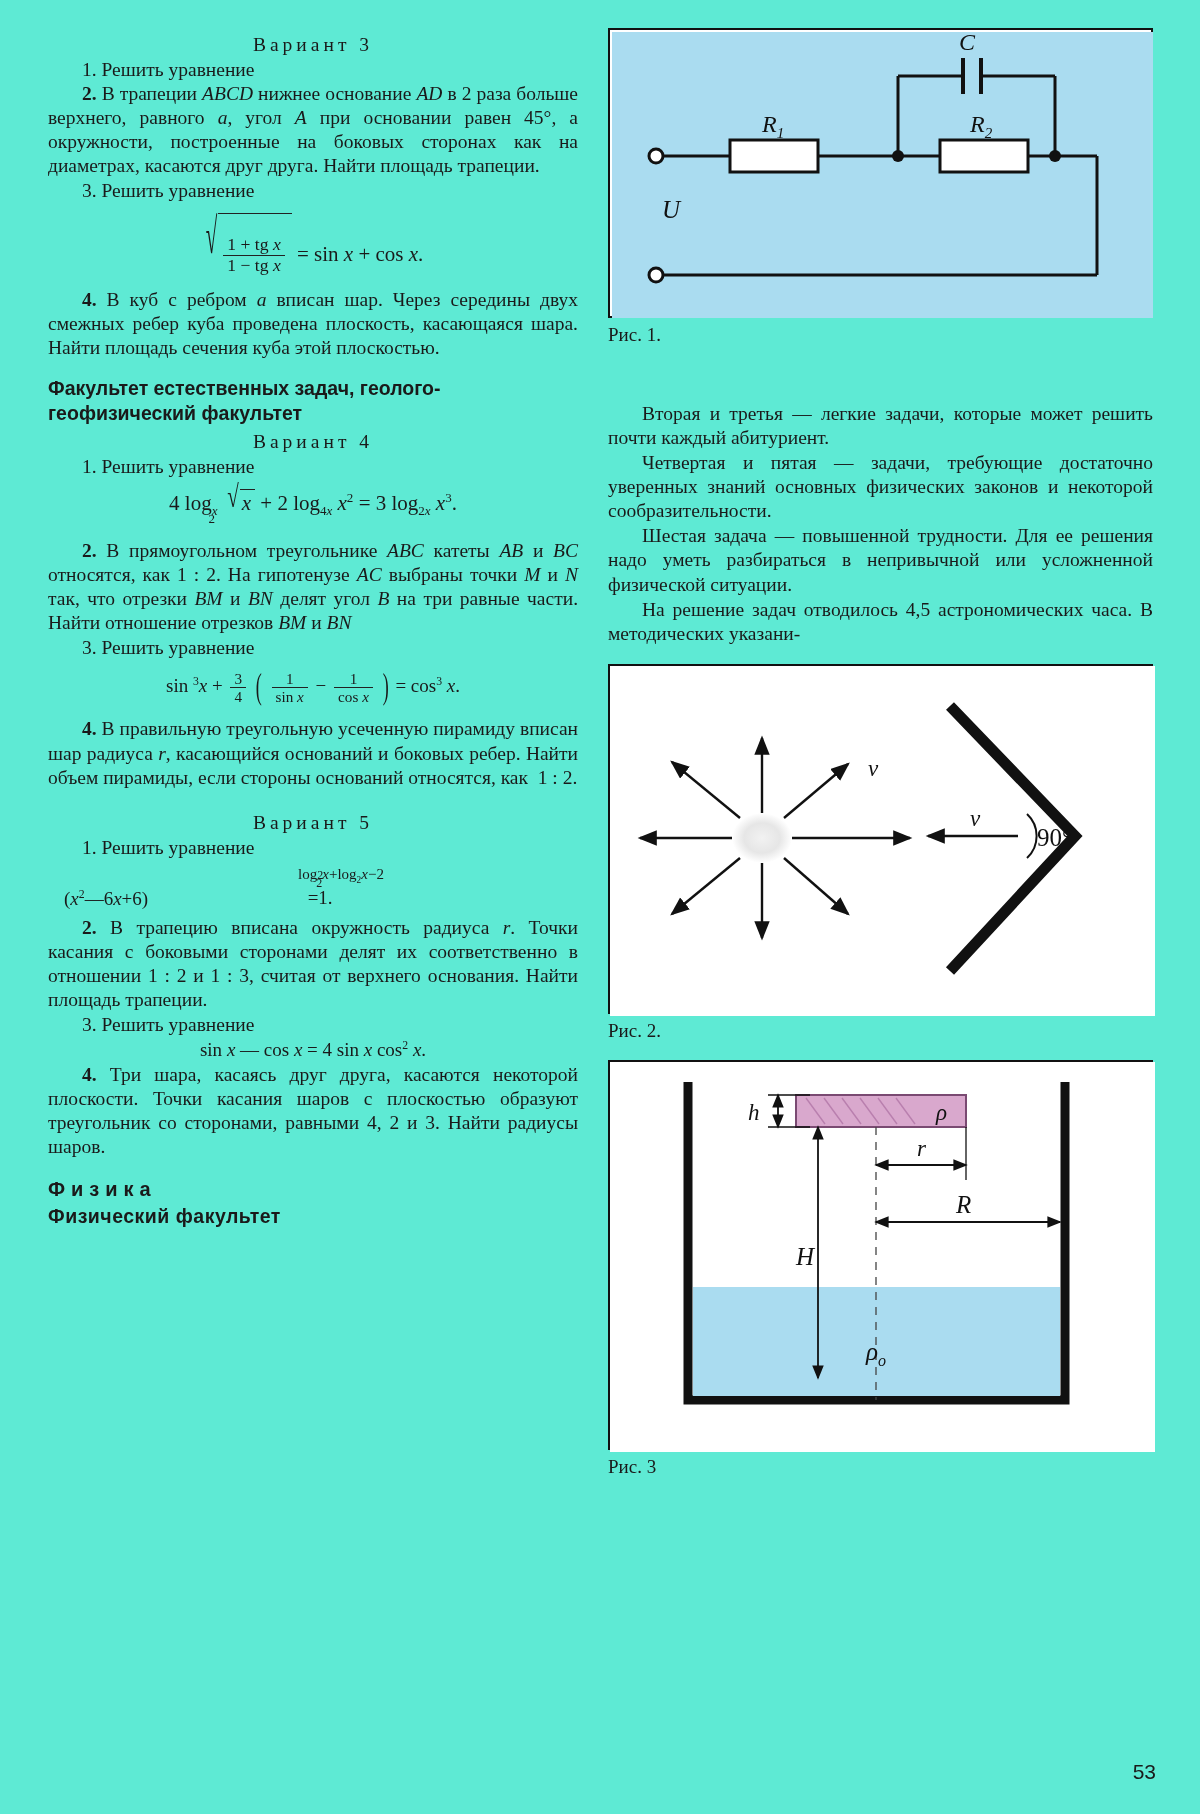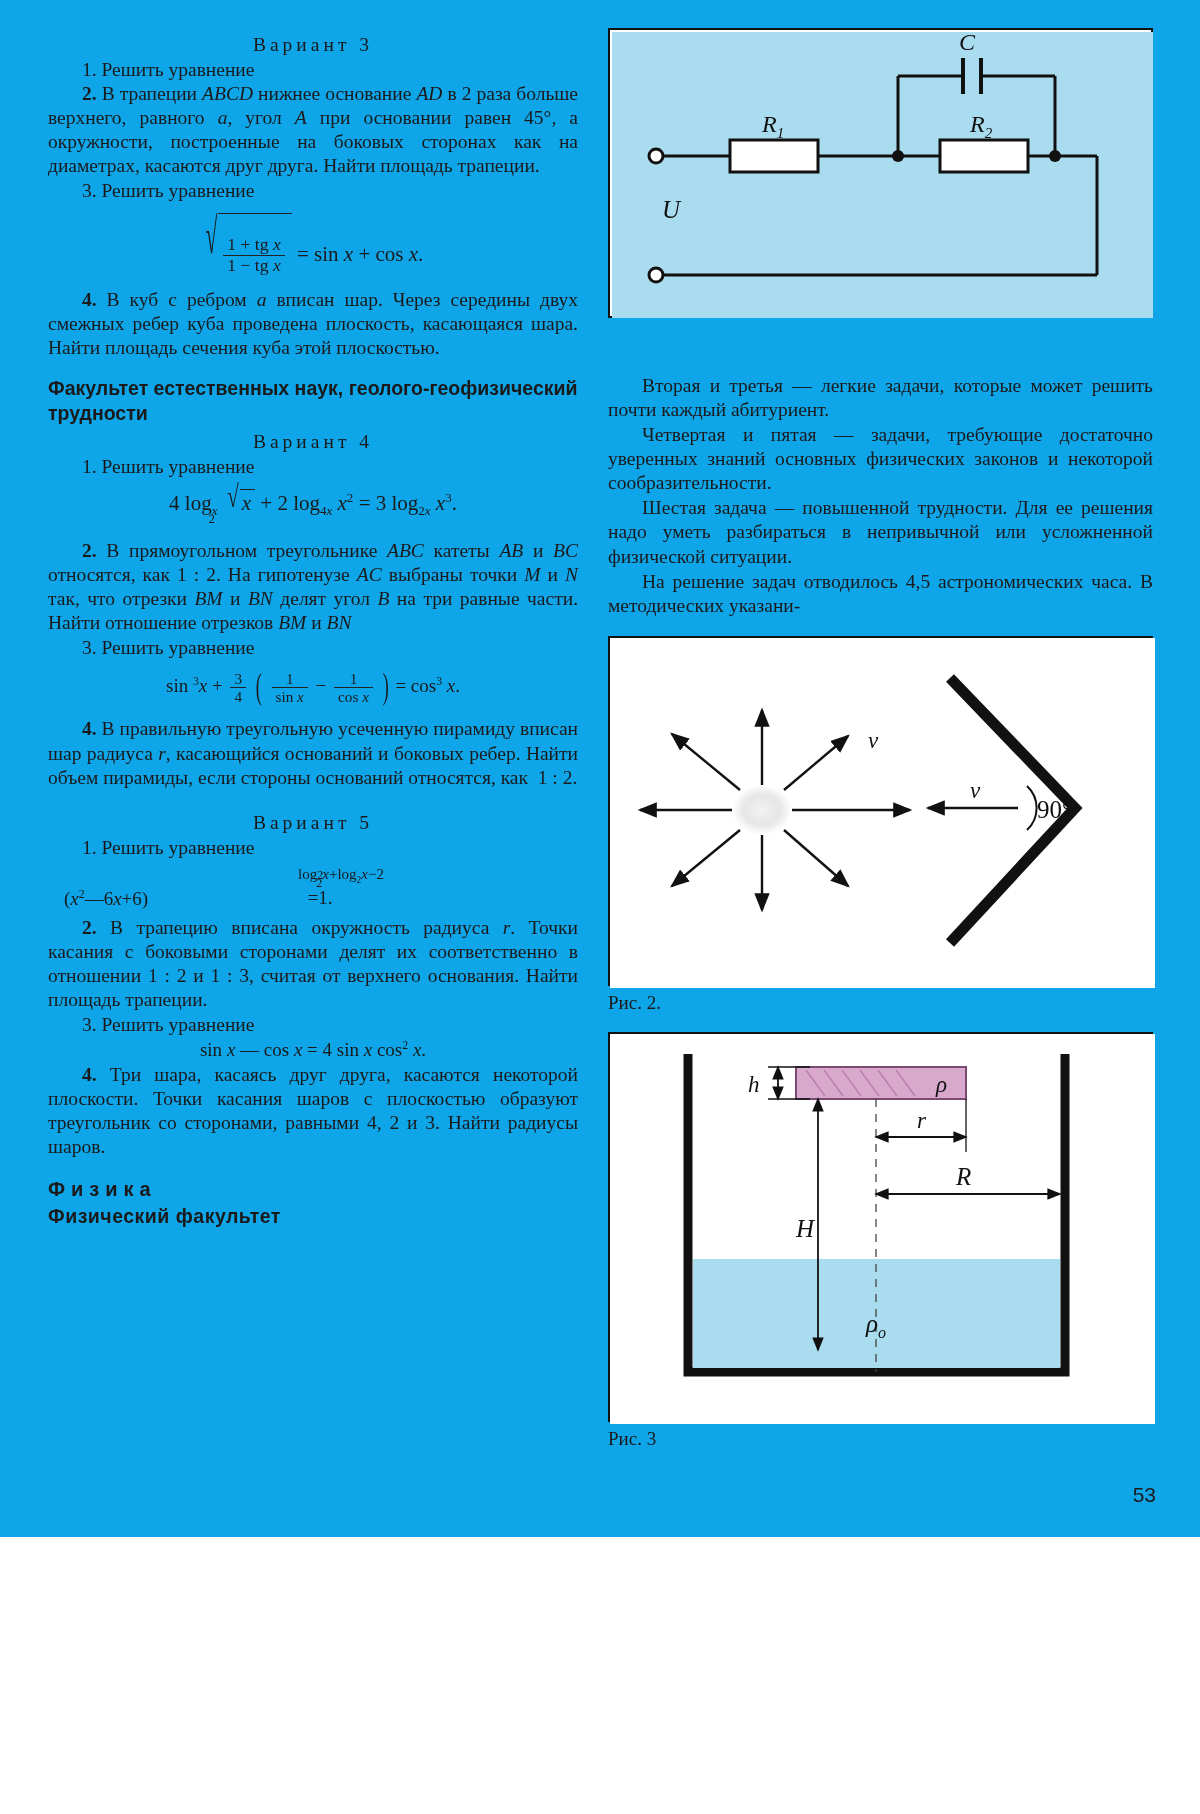--- a/index.html
+++ b/index.html
@@ -11,22 +11,22 @@
     width: 1200px;
     height: 1814px;
     position: relative;
     font-family: "Liberation Serif", serif;
     color: #1a1a1a;
     overflow: hidden;
   }
   .page {
     position: absolute;
     left: 0; top: 0;
-    width: 1200px; height: 1537px;
-    background: #0ea5e9;
+    width: 1200px; height: 1814px;
+    background: #5eead4;
   }
   
   .col-left {
     position: absolute;
     left: 48px;
     top: 28px;
     width: 530px;
   }
   .col-right {
     position: absolute;
@@ -181,21 +181,21 @@
         = sin <span class="mi">x</span> + cos <span class="mi">x</span>.
       </span>
     </div>
 
     <div class="para indent">
       <span class="bold">4.</span> В куб с ребром <span class="ital">a</span> вписан шар. Через
       середины двух смежных ребер куба проведена плоскость, касающаяся шара. Найти площадь
       сечения куба этой плоскостью.
     </div>
 
-    <div class="section-head">Факультет естественных  наук, геолого-геофизический трудности</div>
+    <div class="section-head">Факультет естественных  задач, геолого-геофизический факультет</div>
 
     <div class="variant-head">Вариант 4</div>
 
     <div class="task-line">1. Решить  уравнение</div>
 
     <div class="formula">
       <span class="nowrap">
         4 log<sub><span class="mi">x</span></sub><span style="display:inline-block;vertical-align:-1.0em;font-size:0.62em;margin-left:-9px">2</span>
         <span class="sqrt" style="margin-left:4px"><span class="rad" style="transform:scaleY(1.5)">√</span><span class="body"><span class="mi">x</span></span></span>
         + 2 log<sub>4<span class="mi">x</span></sub> <span class="mi">x</span><sup>2</sup>
@@ -305,20 +305,21 @@
         <line x1="371" y1="28" x2="371" y2="64" stroke="#111" stroke-width="4"></line>
         <line x1="345" y1="46" x2="353" y2="46" stroke="#111" stroke-width="3"></line>
         <line x1="371" y1="46" x2="391" y2="46" stroke="#111" stroke-width="3"></line>
 
         <text x="357" y="20" font-family="Liberation Serif, serif" font-style="italic" font-size="24" fill="#111" text-anchor="middle">C</text>
         <text x="152" y="102" font-family="Liberation Serif, serif" font-style="italic" font-size="24" fill="#111">R<tspan font-size="15" dy="6">1</tspan></text>
         <text x="360" y="102" font-family="Liberation Serif, serif" font-style="italic" font-size="24" fill="#111">R<tspan font-size="15" dy="6">2</tspan></text>
         <text x="52" y="188" font-family="Liberation Serif, serif" font-style="italic" font-size="25" fill="#111">U</text>
       </svg>
     </div>
+    <div class="figure-caption">Рис. 1.</div>
 
     <div style="margin-top:56px">
       <div class="para indent">Вторая и третья — легкие задачи,  которые может решить почти каждый абитуриент.</div>
       <div class="para indent">Четвертая и пятая — задачи, требующие достаточно уверенных знаний основных физических законов и некоторой сообразительности.</div>
       <div class="para indent">Шестая    задача — повышенной   трудности. Для ее решения надо уметь разбираться в непривычной или усложненной физической ситуации.</div>
       <div class="para indent">На решение задач отводилось 4,5 астрономических часа. В методических указани-</div>
     </div>
 
     <div class="fig-box" id="fig2" style="margin-top:18px">
       <svg viewBox="0 0 545 350" width="545" height="350">

